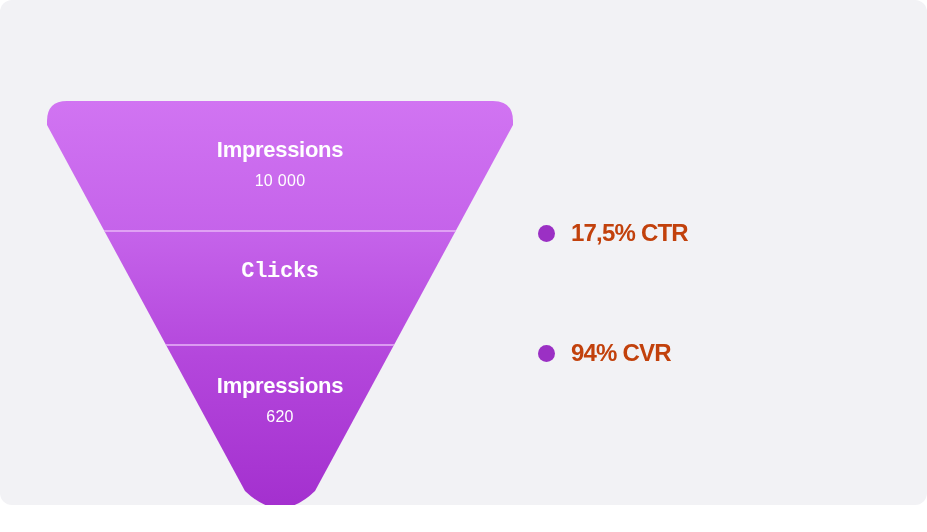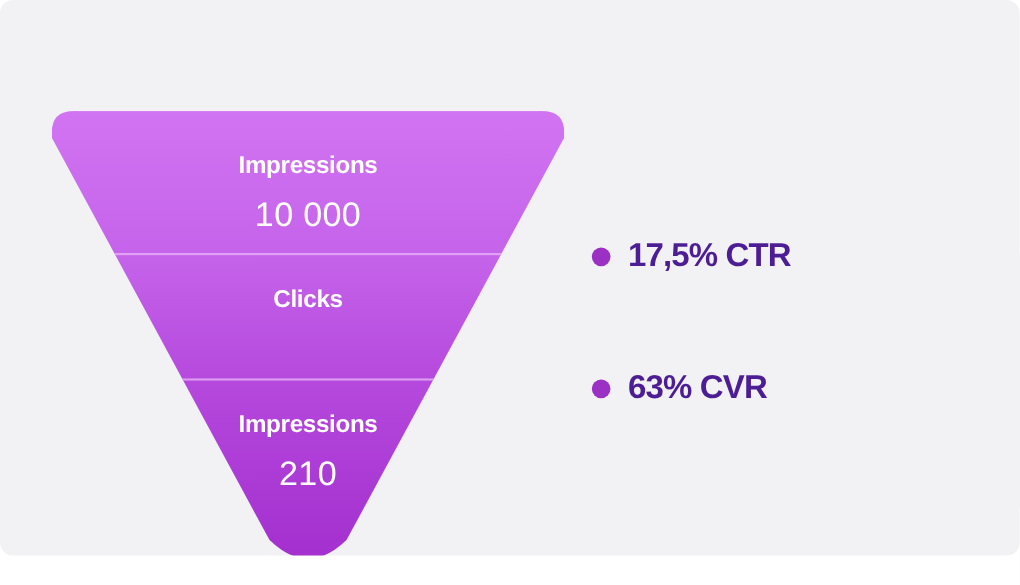--- a/index.html
+++ b/index.html
@@ -49,31 +49,31 @@
     pointer-events: none;
   }
   .funnel-stage-name {
     font-size: 22px;
     font-weight: bold;
     letter-spacing: -0.3px;
     line-height: 28px;
     white-space: nowrap;
   }
   .funnel-stage-value {
-    font-size: 31px;
+    font-size: 16px;
     font-weight: 400;
     letter-spacing: 0.3px;
     line-height: 30px;
-    margin-top: 16px;
+    margin-top: 2px;
     white-space: nowrap;
   }
 
   
   #stage-0 { top: 35px; }
-  #stage-1 { top: 157px; }
+  #stage-1 { top: 157px; font-family: Liberation Mono, monospace; }
   #stage-2 { top: 271px; }
 
   
   #legend {
     position: absolute;
     left: 538px;
     top: 205px;
     width: 340px;
   }
   .legend-row {
@@ -85,24 +85,24 @@
     margin-top: 64px;
   }
   .legend-dot {
     width: 17px;
     height: 17px;
     border-radius: 50%;
     flex: 0 0 17px;
   }
   .legend-text {
     margin-left: 16px;
-    font-size: 30px;
+    font-size: 24px;
     font-weight: bold;
     letter-spacing: -0.8px;
-    color: #4c1d95;
+    color: #c2410c;
     white-space: nowrap;
   }
 </style>
 </head>
 <body>
 
 <div id="canvas">
 
   <div id="funnel-chart">
 
@@ -138,32 +138,32 @@
       <div class="funnel-stage-name">Impressions</div>
       <div class="funnel-stage-value">10 000</div>
     </div>
 
     <div class="funnel-label-group" id="stage-1">
       <div class="funnel-stage-name">Clicks</div>
     </div>
 
     <div class="funnel-label-group" id="stage-2">
       <div class="funnel-stage-name">Impressions</div>
-      <div class="funnel-stage-value">210</div>
+      <div class="funnel-stage-value">620</div>
     </div>
 
   </div>
 
   <div id="legend">
 
     <div class="legend-row">
       <span class="legend-dot" style="background:#9b30c4"></span>
       <span class="legend-text">17,5% CTR</span>
     </div>
 
     <div class="legend-row">
       <span class="legend-dot" style="background:#9b30c4"></span>
-      <span class="legend-text">63% CVR</span>
+      <span class="legend-text">94% CVR</span>
     </div>
 
   </div>
 
 </div>
 
 </body></html>

